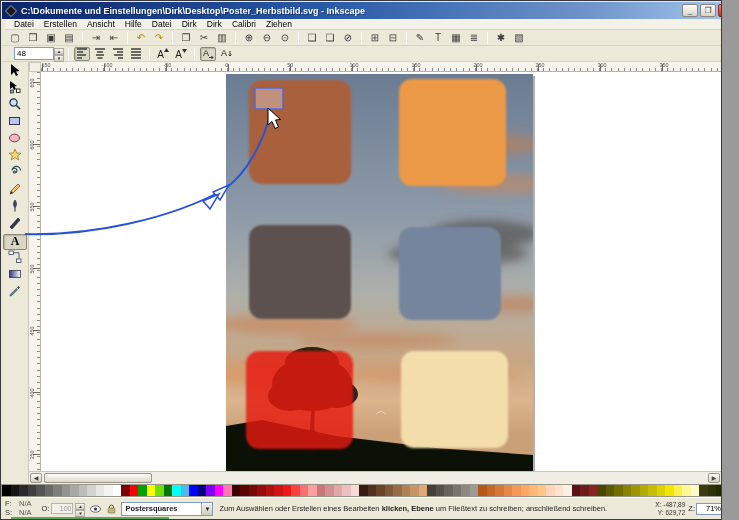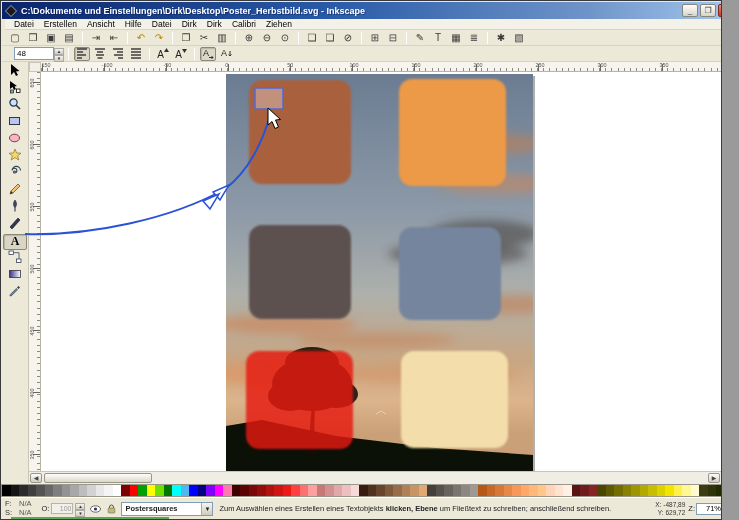--- a/index.html
+++ b/index.html
@@ -611,21 +611,21 @@
     <span class="sicon">
       <svg width="9" height="10" viewBox="0 0 9 10">
         <path d="M2.5,4 V3 a2,2 0 0 1 4,0 V4" fill="none" stroke="#555" stroke-width="1"></path>
         <rect x="1.2" y="4" width="6.6" height="5" rx="0.8" fill="#c9b873" stroke="#776" stroke-width="0.7"></rect>
       </svg>
     </span>
     <div class="layer-combo">
       <span class="name">Postersquares</span>
       <div class="drop" style="width:11px;height:12px;font-size:6px;line-height:12px;background:linear-gradient(#f6f4ee,#d0ccbc);border-left:1px solid #aaa;text-align:center">▼</div>
     </div>
-    <div class="msg"><span>Zum Auswählen eines Erstellen eines Textobjekts </span><b>klicken,</b><span> </span><b>Ebene</b><span> um Fließtext zu schreiben; anschließend schreiben.</span></div>
+    <div class="msg"><span>Zum Auswählen oder Erstellen eines Bearbeiten </span><b>klicken,</b><span> </span><b>Ebene</b><span> um Fließtext zu schreiben; anschließend schreiben.</span></div>
     <div class="coords">
       <div><span>X:</span> <span>-487,89</span></div>
       <div><span>Y:</span> <span>629,72</span></div>
     </div>
     <div class="zoombox">
       <span>Z:</span>
       <input class="zoom-input" value="71%" style="">
       <div class="spin" style="height:12px">
           <div>▲</div>
           <div>▼</div>

